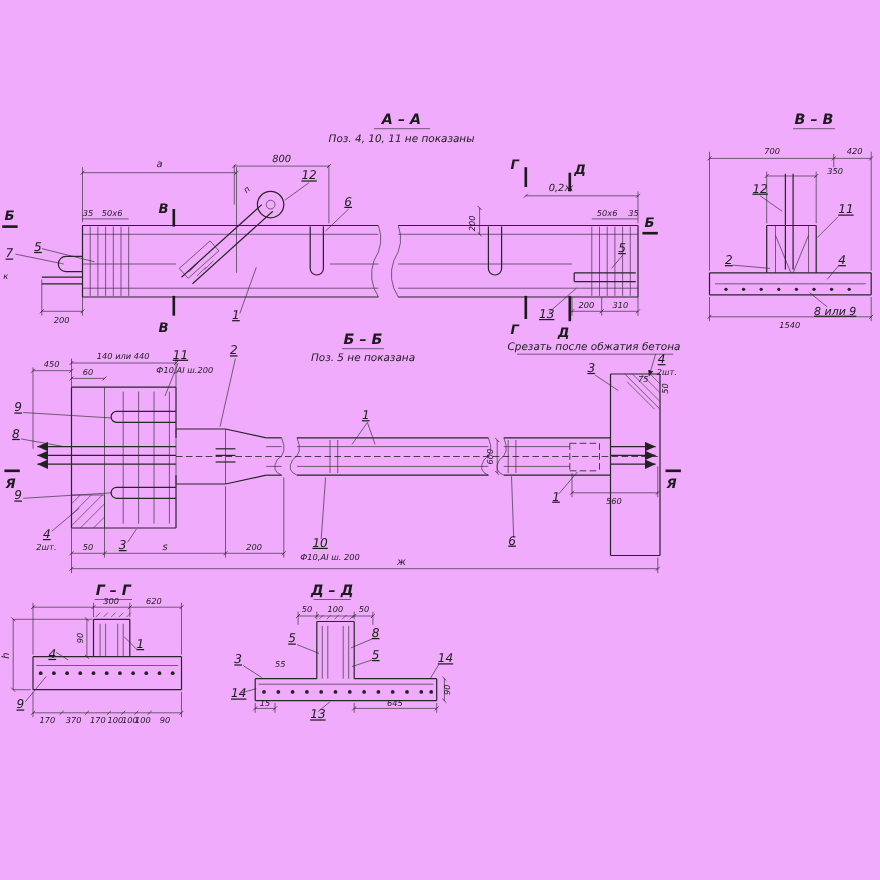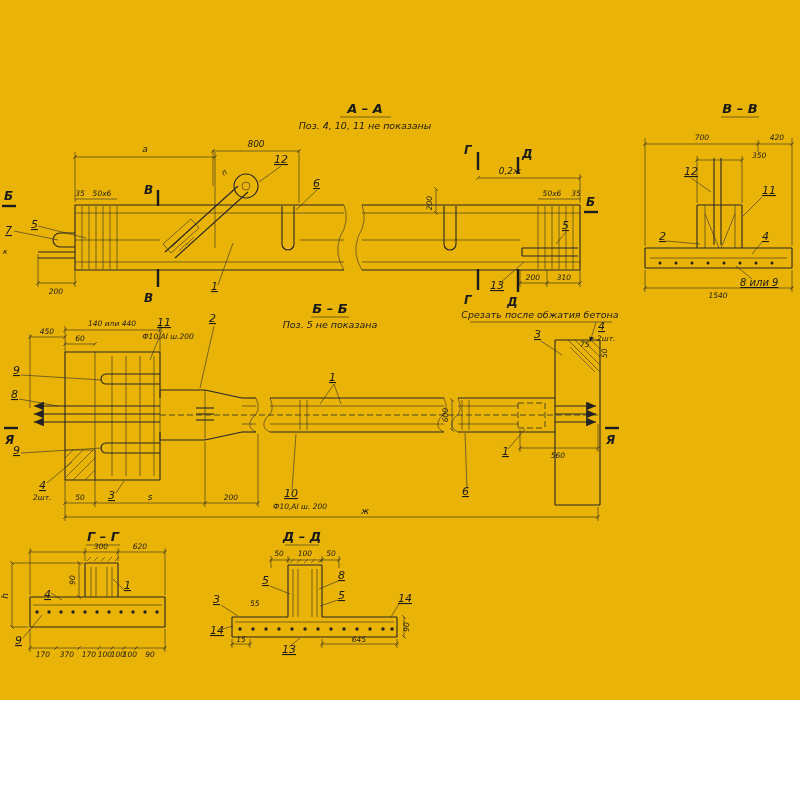--- a/index.html
+++ b/index.html
@@ -1,16 +1,16 @@
 <!DOCTYPE html>
 <html><head>
 <meta charset="utf-8">
 <style>
   html,body{margin:0;padding:0;background:#ffffff;}
-  .page{width:800px;height:700px;background:#eab308;position:relative;overflow:hidden;}
+  .page{width:800px;height:800px;background:#f0abfc;position:relative;overflow:hidden;}
   svg{display:block;}
   svg text{font-family:"DejaVu Sans",sans-serif;font-style:italic;fill:#1b1b1b;}
   .ln{stroke:#262626;stroke-width:1.1;fill:none;}
   .tn{stroke:#2e2e2e;stroke-width:0.6;fill:none;}
   .bd{stroke:#1b1b1b;stroke-width:2.4;fill:none;}
   .dsh{stroke:#2e2e2e;stroke-width:0.8;fill:none;stroke-dasharray:6 3;}
   .hx{stroke:#2e2e2e;stroke-width:0.55;fill:none;}
   .dot{fill:#222;stroke:none;}
   .t-title{font-size:13px;font-weight:bold;}
   .t-sub{font-size:9.5px;}

